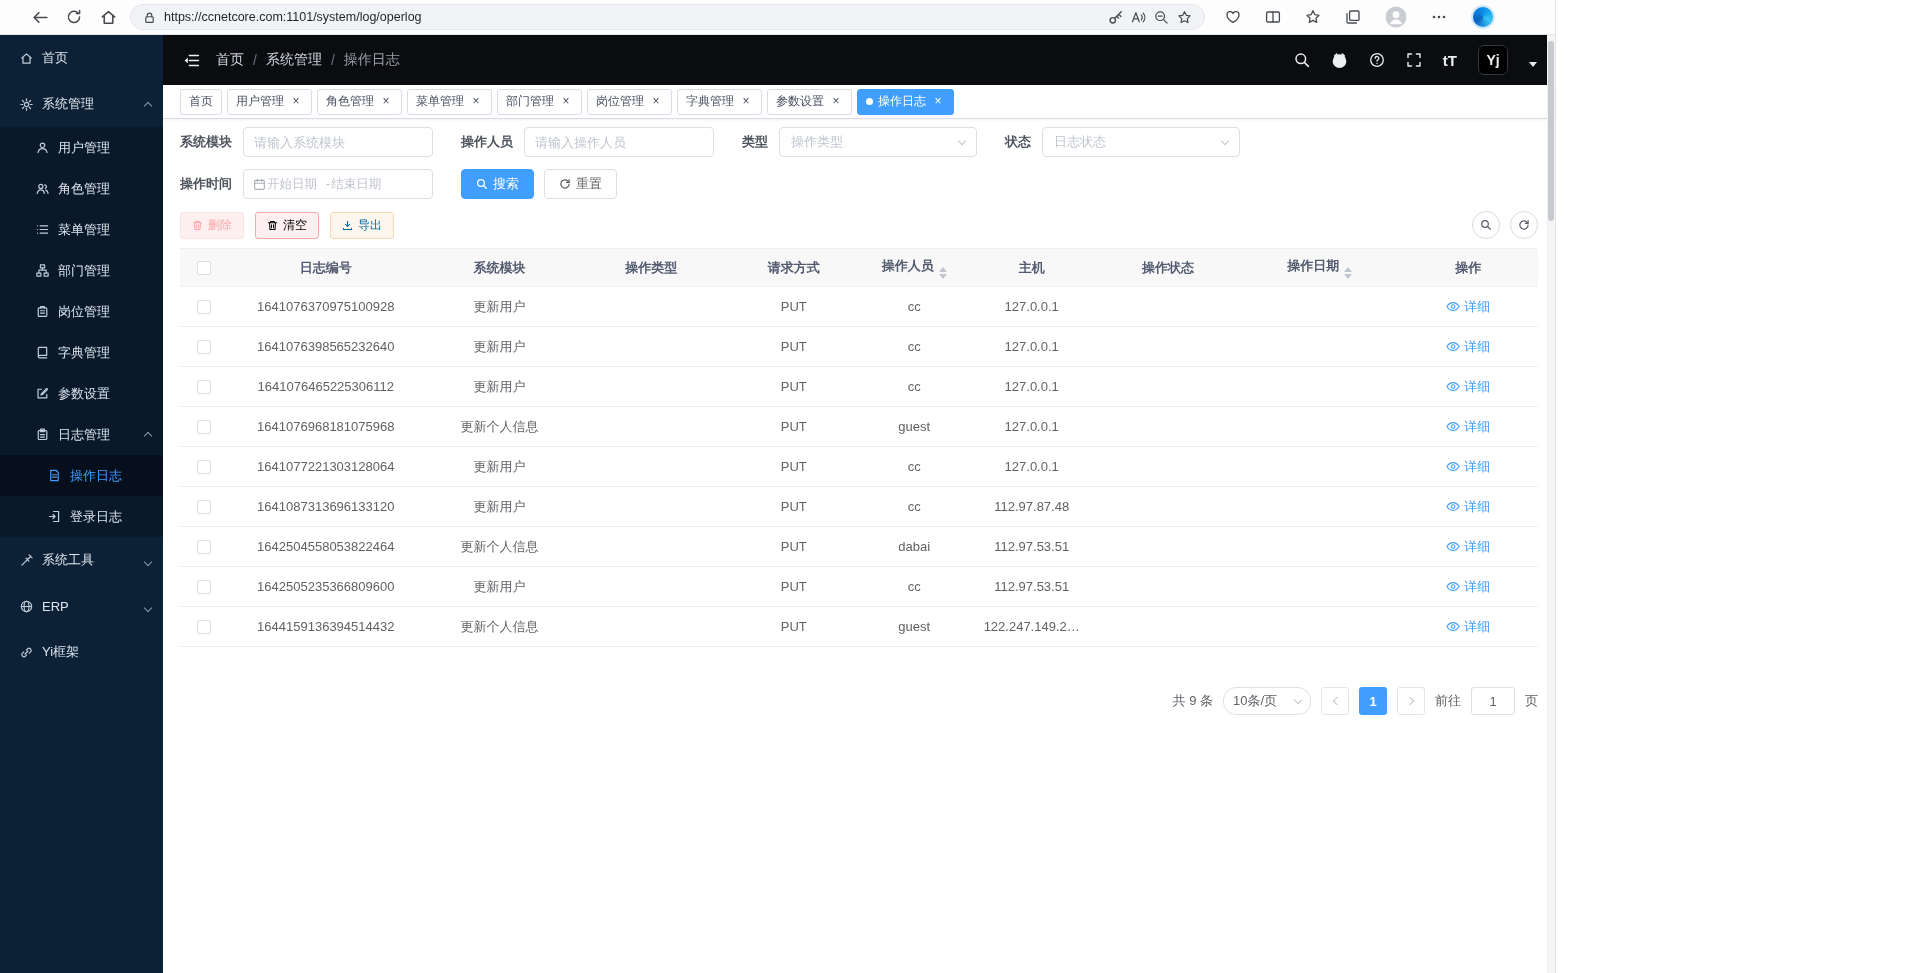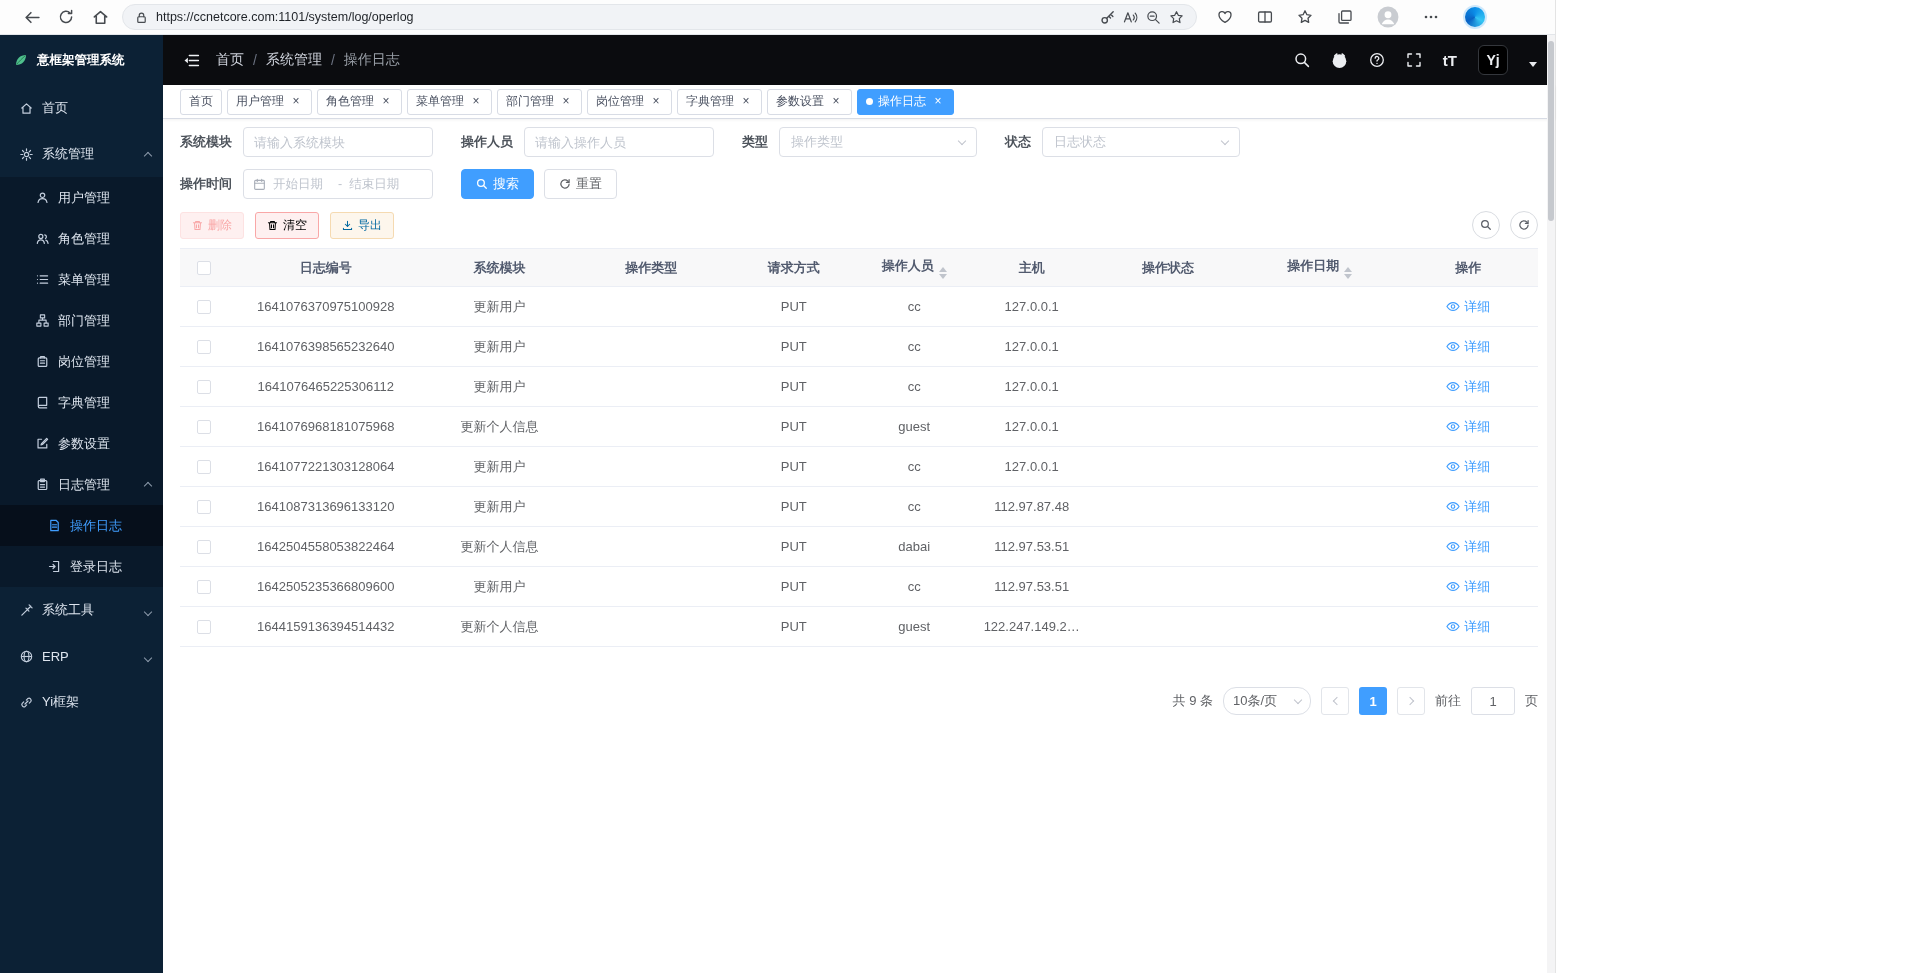--- a/index.html
+++ b/index.html
@@ -2,21 +2,21 @@
 <html><head>
 <meta charset="utf-8">
 <style>
   * { box-sizing: border-box; margin: 0; padding: 0; }
   html,body { width:1920px; height:973px; background:#fff;
     font-family:"Liberation Sans","DejaVu Sans",sans-serif; }
   .screen { width:1920px; height:973px; position:relative; overflow:hidden; background:#fff; }
 
   
   .browser { width:1556px; height:973px; background:#fff; position:relative; border-right:1px solid #e4e4e4; }
-  .b-toolbar { height:35px; background:#fdfdfd; border-bottom:1px solid #e3e6ea; display:flex; align-items:center; padding:0 16px; gap:2px; }
+  .b-toolbar { height:35px; background:#fdfdfd; border-bottom:1px solid #e3e6ea; display:flex; align-items:center; padding:0 24px; gap:2px; }
   .nav-btn { width:32px; height:28px; border-radius:4px; display:flex; align-items:center; justify-content:center; color:#474b50; cursor:pointer; flex:none; }
   .urlbar { width:1075px; height:26px; margin-left:4px; background:#f1f3f6; border:1px solid #e3e6ea; border-radius:14px; display:flex; align-items:center; gap:8px; padding:0 12px; flex:none; cursor:text; }
   .url-text { flex:1; font-size:12.5px; color:#1f2328; white-space:nowrap; overflow:hidden; }
   .pill-ic { color:#474b50; display:flex; align-items:center; cursor:pointer; flex:none; }
   .tb-right { display:flex; align-items:center; gap:24px; margin-left:18px; color:#474b50; }
   .tb-right > span { display:flex; align-items:center; cursor:pointer; }
   .copilot { width:24px; height:24px; border-radius:50%; background:conic-gradient(#0b8ee8,#35c6f4,#0a62c4,#0b8ee8); border:2px solid #cfe8fb; }
   svg.ic { display:block; }
 
   
@@ -63,21 +63,21 @@
 
   
   .content { flex:1; padding:8px 17px 0; position:relative; overflow:hidden; }
   .frow { display:flex; align-items:center; margin-bottom:12px; }
   .fitem { display:flex; align-items:center; margin-right:28px; }
   .flabel { font-size:13px; font-weight:700; color:#4e545c; margin-right:11px; white-space:nowrap; }
   .tinput { width:190px; height:30px; border:1px solid #dcdfe6; border-radius:4px; padding:0 10px; font-size:13px; color:#333; outline:none; background:#fff; }
   .tinput::placeholder { color:#bfc4cd; }
   .select { width:198px; height:30px; border:1px solid #dcdfe6; border-radius:4px; background:#fff; display:flex; align-items:center; justify-content:space-between; padding:0 11px; font-size:13px; color:#bfc4cd; cursor:pointer; }
   .sel-chev { width:6px; height:6px; border-right:1.4px solid #c0c4cc; border-bottom:1.4px solid #c0c4cc; transform:rotate(45deg); margin-top:-3px; }
-  .daterange { width:190px; height:30px; border:1px solid #dcdfe6; border-radius:4px; background:#fff; display:flex; align-items:center; gap:7px; padding:0 9px; color:#a9aeb8; }
+  .daterange { width:190px; height:30px; border:1px solid #dcdfe6; border-radius:4px; background:#fff; display:flex; align-items:center; gap:1px; padding:0 9px; color:#a9aeb8; }
   .daterange input { border:none; outline:none; width:58px; font-size:12.5px; color:#333; background:transparent; }
   .daterange input::placeholder { color:#bfc4cd; }
   .d-sep { font-size:12.5px; color:#bfc4cd; }
 
   .btn { display:inline-flex; align-items:center; gap:5px; border-radius:4px; font-size:13px; height:30px; padding:0 14px; cursor:pointer; border:1px solid transparent; white-space:nowrap; }
   .btn-primary { background:#409eff; border-color:#409eff; color:#fff; }
   .btn-default { background:#fff; border-color:#dcdfe6; color:#606266; }
   .mini { height:27px; font-size:12px; padding:0 11px; border-radius:3px; margin-right:11px; }
   .btn-del { background:#fef0f0; border-color:#fde2e2; color:#f9a7a7; cursor:not-allowed; }
   .btn-clear { background:#fef0f0; border-color:#f9a7a7; color:#000000; }
@@ -208,27 +208,20 @@
               <circle cx="13" cy="8" r="1.3"></circle>
             </svg>
       </span>
       <span class="copilot"></span>
     </div>
   </div>
 
   <div class="app">
 
     <aside class="sidebar">
-      <div class="s-logo">
-        <svg class="ic" width="16" height="16" viewBox="0 0 16 16">
-              <path d="M3 13C3 7 7 3 13 3c0 6-4 10-10 10z" fill="#4fc08d"></path>
-              <path d="M3.5 12.5C6 9.5 9 6.5 12.5 3.5" stroke="#2a7d55" stroke-width="1" fill="none"></path>
-            </svg>
-        <span class="s-logo-text">意框架管理系统</span>
-      </div>
 
       <div class="s-item lv0">
         <span class="s-ico">
               <svg class="ic" width="13" height="13" viewBox="0 0 14 14" fill="none" stroke="currentColor" stroke-width="1.3" stroke-linecap="round" stroke-linejoin="round">
                 <path d="M2 6.5L7 2l5 4.5M3.2 6v6h7.6V6"></path>
               </svg>
             </span>
         <span>首页</span>
       </div>
 

